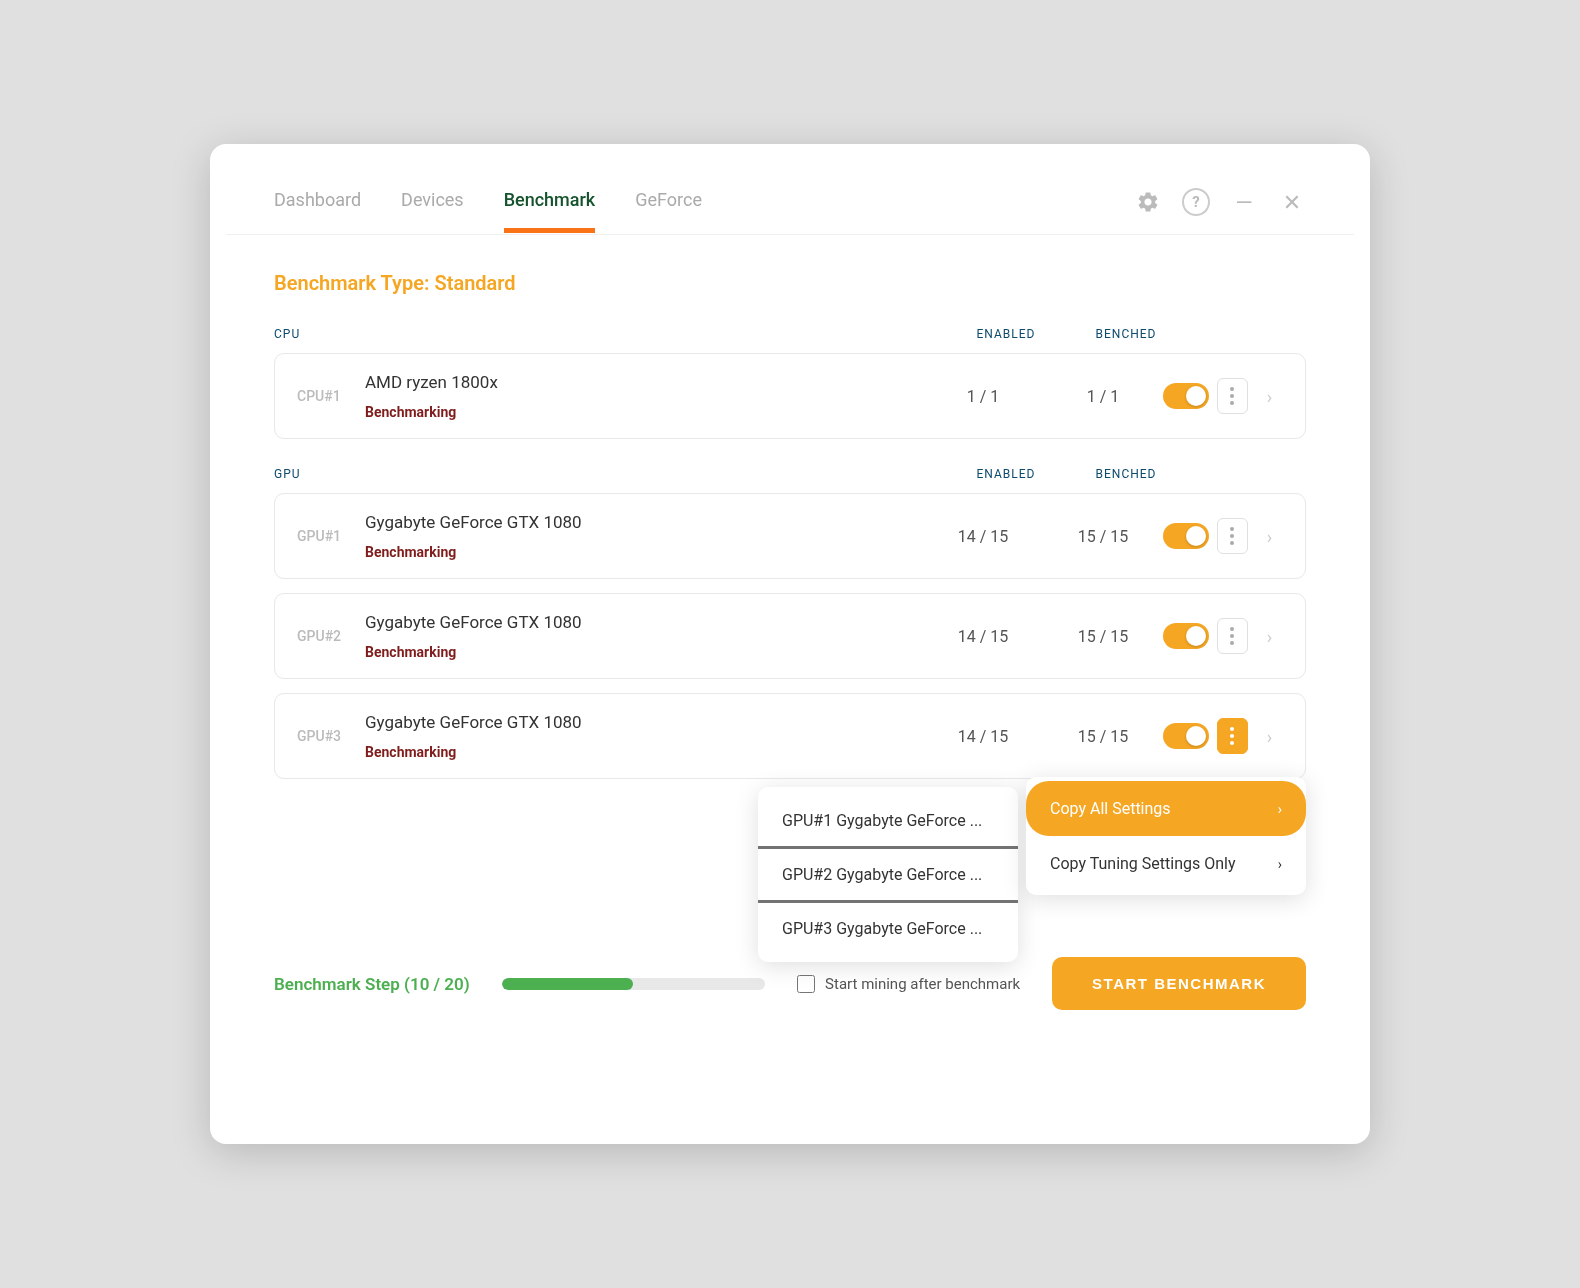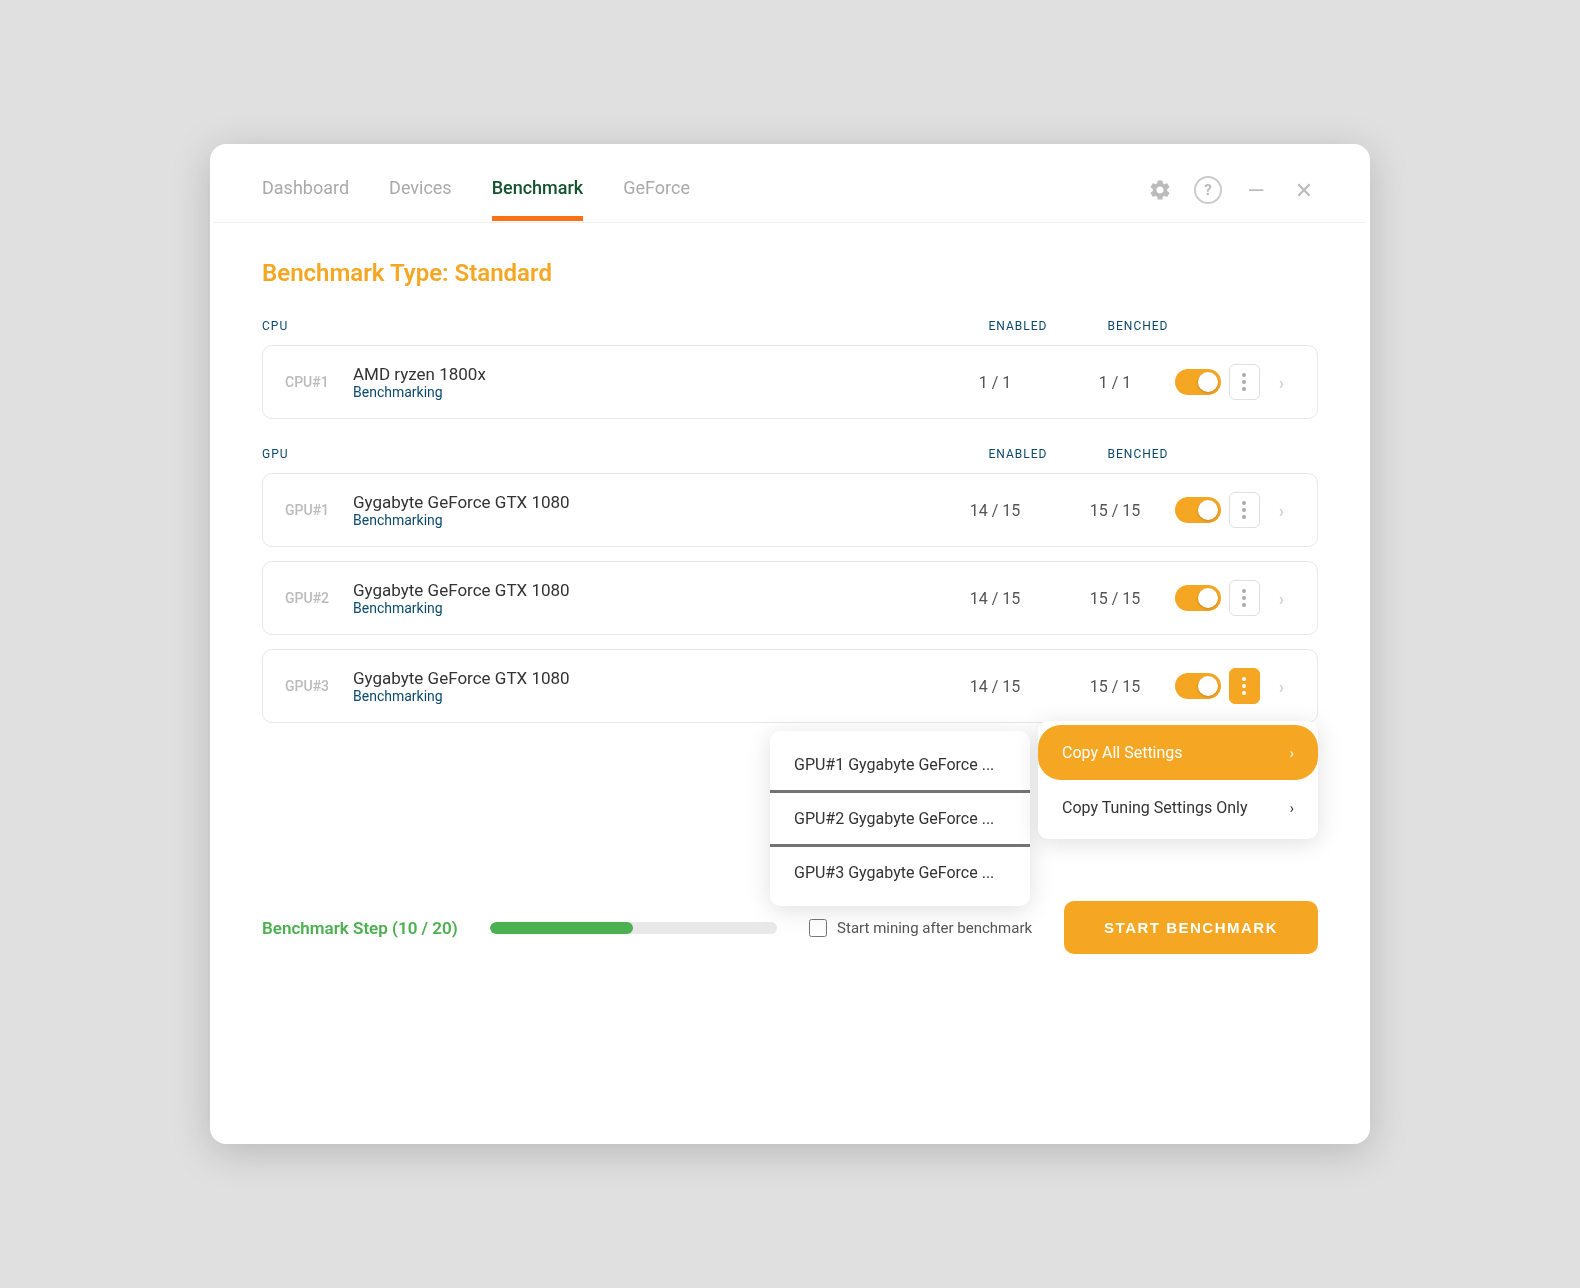--- a/index.html
+++ b/index.html
@@ -11,21 +11,21 @@
       min-height: 100vh;
       font-family: -apple-system, BlinkMacSystemFont, 'Segoe UI', Roboto, sans-serif;
     }
     .window {
       background: #fff;
       border-radius: 16px;
       box-shadow: 0 8px 40px rgba(0,0,0,0.18);
       width: 1160px;
       min-height: 1000px;
       position: relative;
-      padding: 4px;
+      padding: 16px;
       overflow: hidden;
     }
     
     .nav-bar {
       display: flex;
       align-items: center;
       padding: 28px 48px 0 48px;
       border-bottom: 1px solid #f0f0f0;
       position: relative;
     }
@@ -62,21 +62,21 @@
       display: flex;
       align-items: center;
       justify-content: center;
       font-size: 20px;
     }
     
     .content {
       padding: 36px 48px 0 48px;
     }
     .benchmark-type {
-      font-size: 24px;
+      font-size: 20px;
       color: #333;
       margin-bottom: 32px;
     }
     .benchmark-type span {
       color: #f5a623;
       font-weight: 600;
     }
     
     .section-label {
       font-size: 12px;
@@ -121,23 +121,23 @@
     .device-info {
       flex: 1;
     }
     .device-name {
       font-size: 17px;
       color: #333;
       font-weight: 400;
     }
     .device-status {
       font-size: 14px;
-      color: #0c4a6e;
-      font-weight: 400;
-      margin-top: 0;
+      color: #7f1d1d;
+      font-weight: 700;
+      margin-top: 12px;
     }
     .device-enabled {
       width: 120px;
       text-align: center;
       font-size: 16px;
       color: #555;
     }
     .device-benched {
       width: 120px;
       text-align: center;

